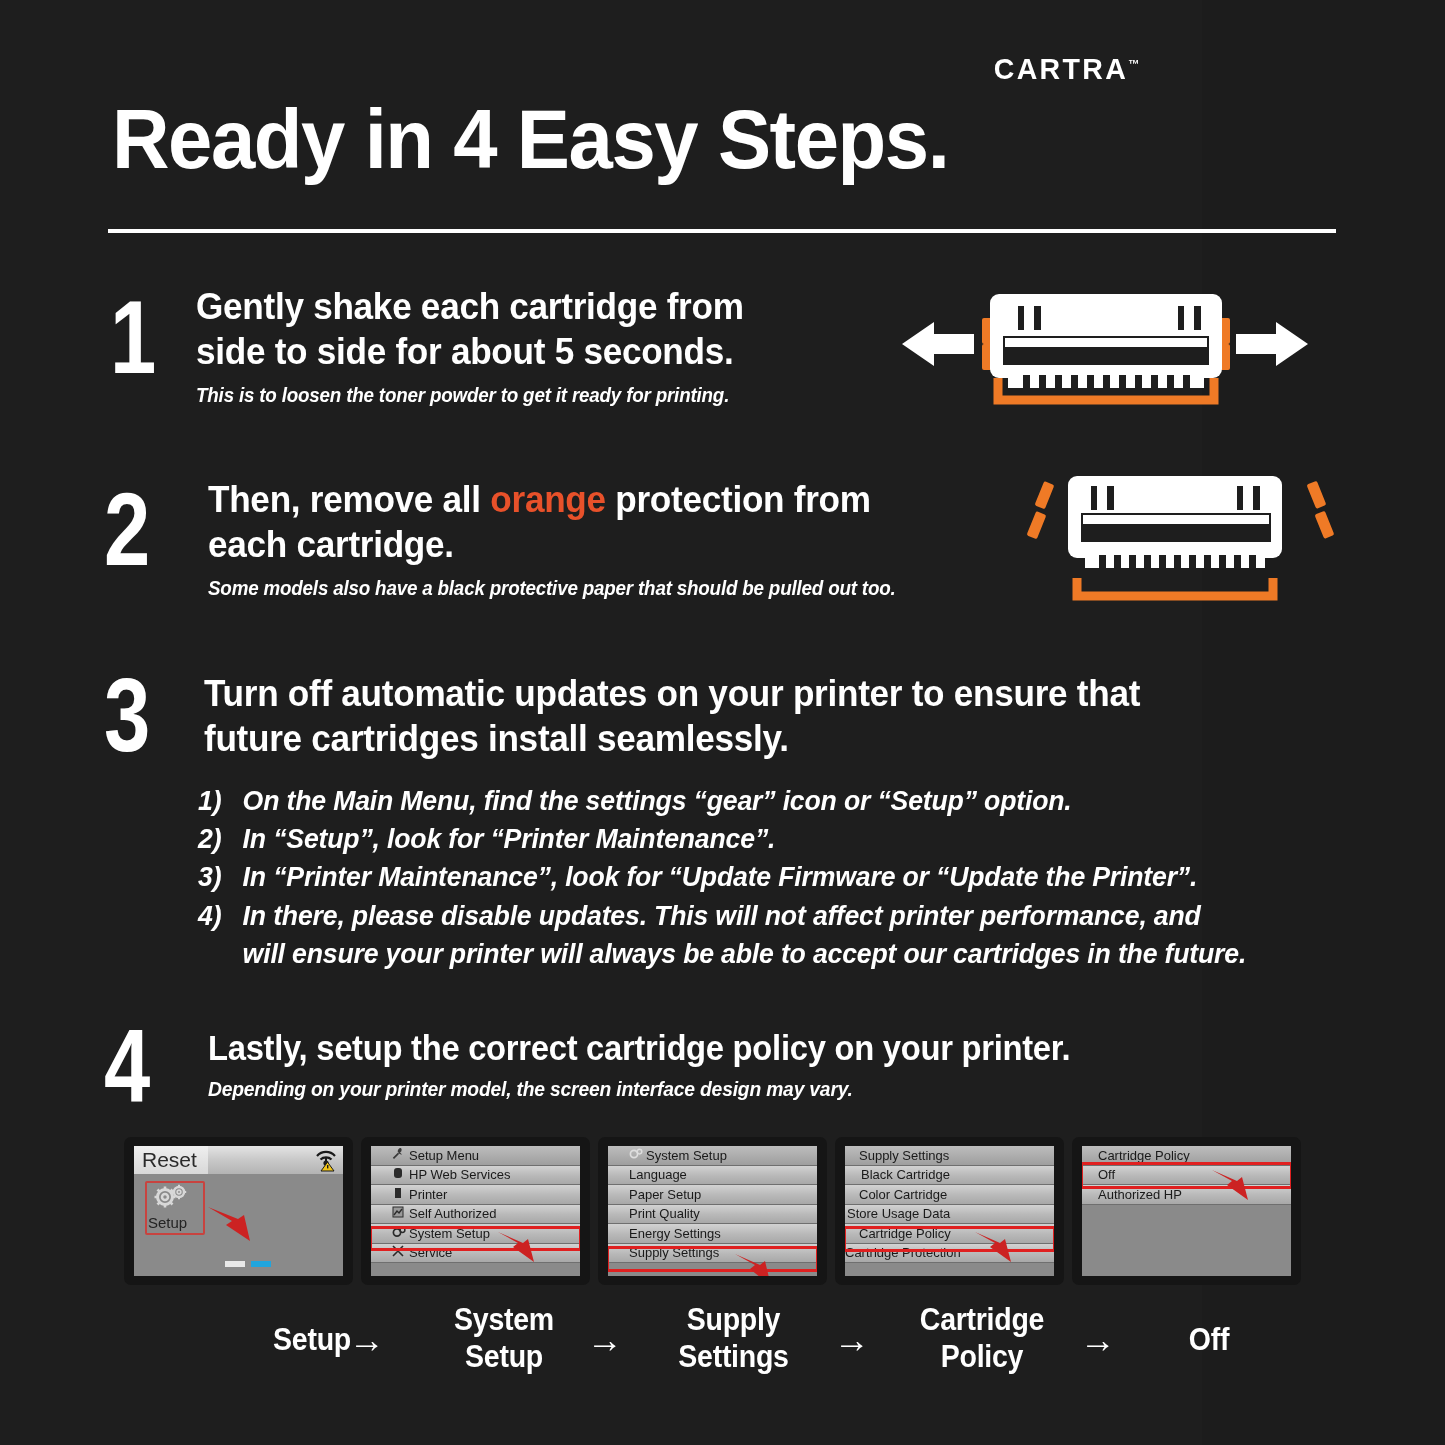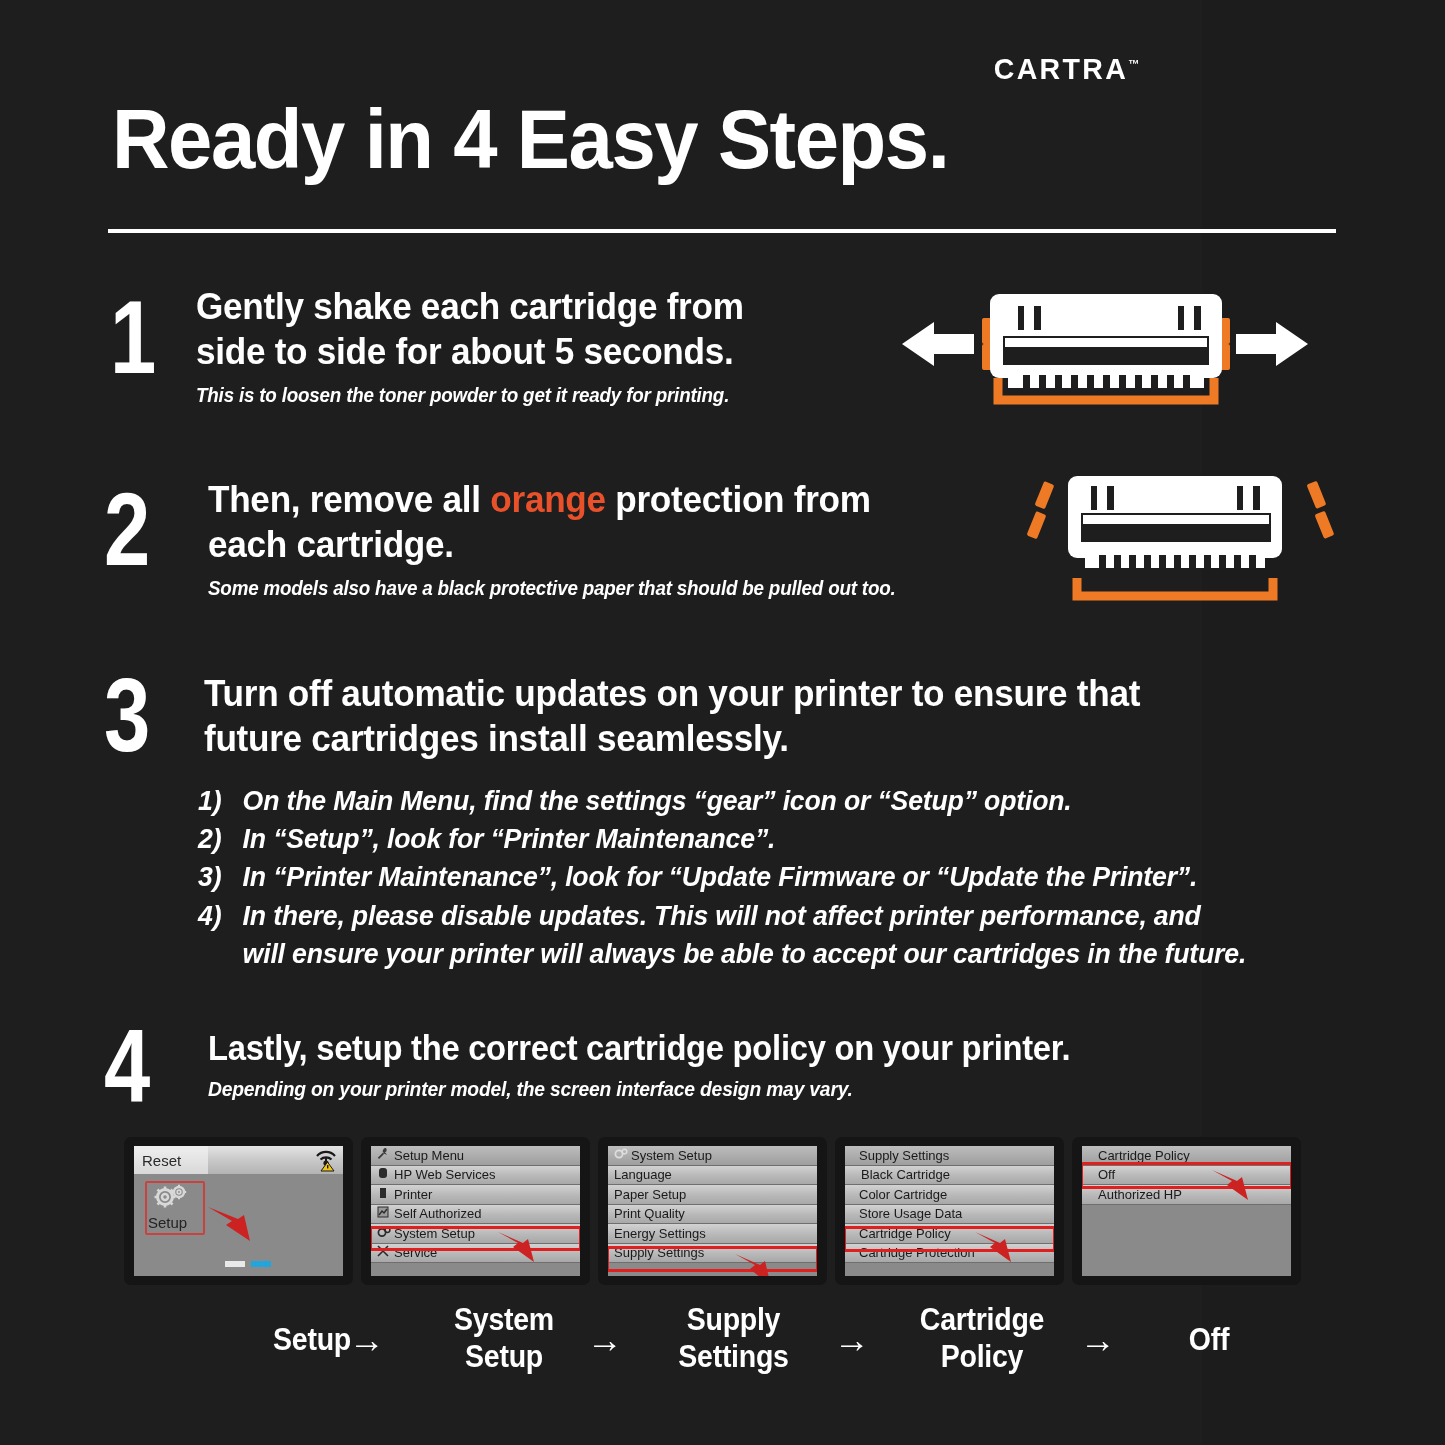--- a/index.html
+++ b/index.html
@@ -130,21 +130,21 @@
     overflow: hidden;
   }
   
   #scr1 .topbar {
     position: absolute; left: 0; top: 0; width: 100%; height: 28px;
     background: linear-gradient(180deg,#e4e4e4 0%, #c9c9c9 48%, #b3b3b3 100%);
   }
   #scr1 .reset-tab {
     position: absolute; left: 0; top: 0; width: 74px; height: 28px;
     background: linear-gradient(180deg,#efefef 0%, #d8d8d8 100%);
-    color: #2a2a2a; font-size: 15px; font-weight: 400;
+    color: #2a2a2a; font-size: 21px; font-weight: 400;
     display: flex; align-items: center; padding-left: 8px;
   }
   #scr1 .wifi {
     position: absolute; right: 4px; top: 2px; width: 26px; height: 24px;
   }
   #scr1 .setup-box {
     position: absolute; left: 11px; top: 35px; width: 60px; height: 54px;
     border: 2px solid #c8433f; border-radius: 2px;
   }
   #scr1 .setup-label {
@@ -156,21 +156,21 @@
   #scr1 .bar-b { position: absolute; left: 117px; bottom: 9px; width: 20px; height: 6px; background: #21a5dd; }
   #scr1 .arrow { position: absolute; left: 72px; top: 55px; }
 
   
   .menu { position: absolute; left: 0; top: 0; width: 100%; }
   .menu .row {
     height: 19.5px;
     background: linear-gradient(180deg,#d2d2d2 0%, #b9b9b9 52%, #a8a8a8 100%);
     border-bottom: 1px solid #6f6f6f;
     display: flex; align-items: center;
-    padding-left: 6px;
+    padding-left: 21px;
     color: #1a1a1a;
     font-size: 13px;
     font-weight: 400;
     white-space: nowrap;
   }
   .menu .row.header {
     background: linear-gradient(180deg,#bdbdbd 0%, #9e9e9e 100%);
   }
   .menu .row .ico { width: 17px; flex: 0 0 17px; display: inline-block; }
   .menu .row .txt { display: inline-block; }
@@ -503,27 +503,27 @@
         <div class="menu">
           <div class="row header" style="padding-left:14px">
               <span class="txt">Supply Settings</span>
             </div>
           <div class="row" style="padding-left:16px">
               <span class="txt">Black Cartridge</span>
             </div>
           <div class="row" style="padding-left:14px">
               <span class="txt">Color Cartridge</span>
             </div>
-          <div class="row" style="padding-left:14px">
+          <div class="row" style="padding-left:2px">
               <span class="txt">Store Usage Data</span>
             </div>
           <div class="row" style="padding-left:14px">
               <span class="txt">Cartridge Policy</span>
             </div>
-          <div class="row" style="padding-left:14px">
+          <div class="row" style="padding-left:0">
               <span class="txt">Cartridge Protection</span>
             </div>
         </div>
         <div class="hl-box" style="left:-2px;top:80px;width:213px;height:26px;"></div>
         <svg class="red-arrow" style="left:128px;top:82px;" width="60" height="42" viewBox="0 0 60 42">
           <path d="M2,4 L22,15 L17,19 L38,34 L32,11 L27,15 Z" fill="#cc2222"></path>
         </svg>
       </div>
     </div>
 

